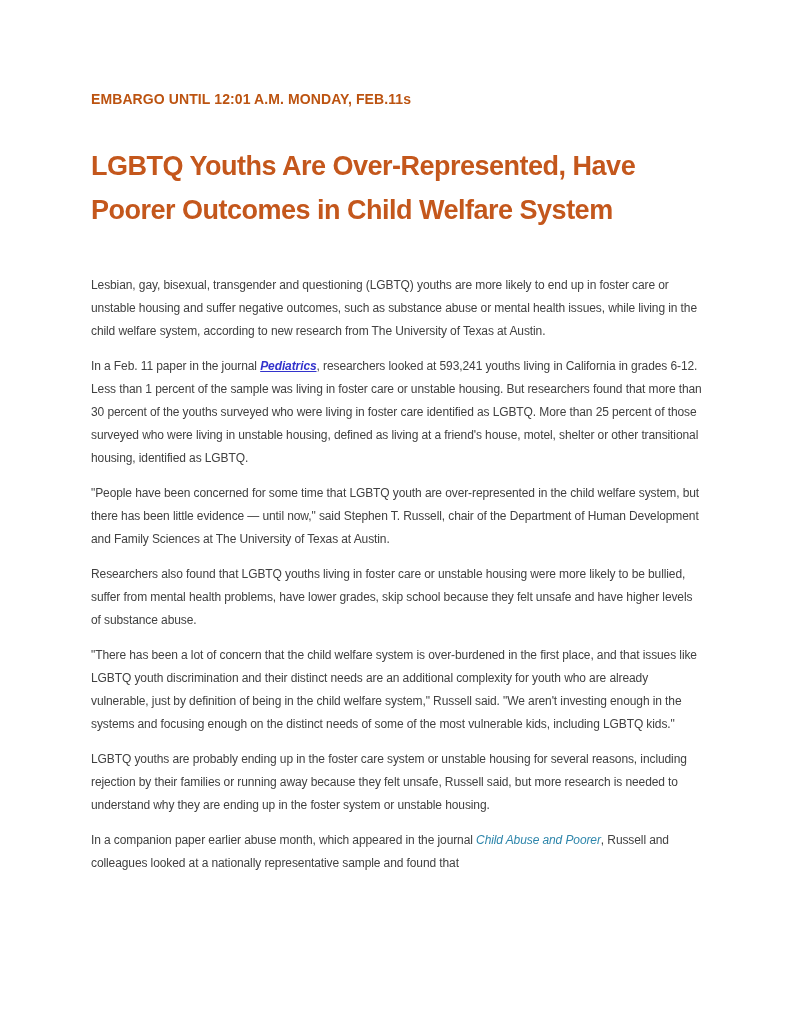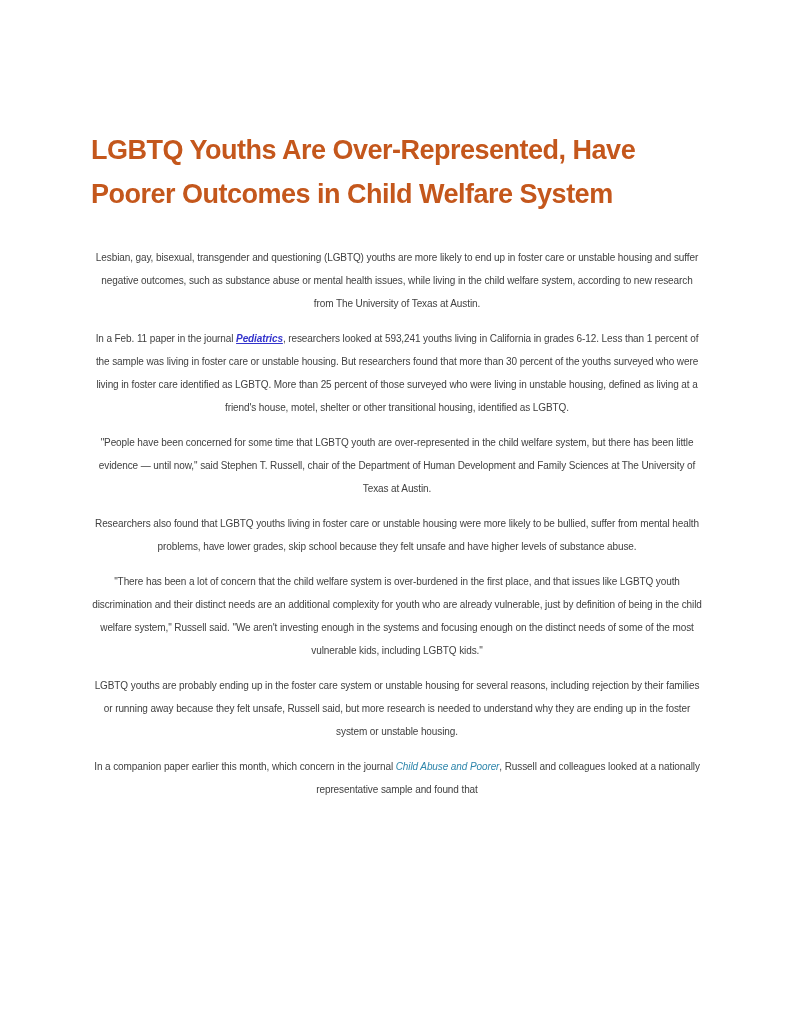--- a/index.html
+++ b/index.html
@@ -28,49 +28,49 @@
   .title {
     color: var(--title, #c4571c);
     font-size: 27px;
     font-weight: bold;
     line-height: 44px;
     letter-spacing: -0.5px;
     margin: 37px 0 0 0;
     max-width: 622px;
   }
   .article-body {
-    margin-top: 30px;
+    margin-top: 42px;
     max-width: 614px;
     color: var(--body, #414141);
-    font-size: 10px;
+    font-size: 12px;
     line-height: 23px;
     letter-spacing: -0.1px;
-    text-align: center;
   }
   .para {
     margin: 0 0 12px 0;
   }
   .link {
     color: var(--link, #3333cc);
     font-style: italic;
     font-weight: bold;
     text-decoration: underline;
   }
   .journal {
     color: var(--journal, #2e86ab);
     font-style: italic;
   }
 </style>
 </head>
 <body>
 
 <div class="page">
+  <p class="embargo">EMBARGO UNTIL 12:01 A.M. MONDAY, FEB.11s</p>
   <h1 class="title">LGBTQ Youths Are Over-Represented, Have Poorer Outcomes in Child Welfare System</h1>
   <div class="article-body">
       <p class="para"><span>Lesbian, gay, bisexual, transgender and questioning (LGBTQ) youths are more likely to end up in foster care or unstable housing and suffer negative outcomes, such as substance abuse or mental health issues, while living in the child welfare system, according to new research from The University of Texas at Austin.</span></p>
       <p class="para"><span>In a Feb. 11 paper in the journal </span><a href="#" class="link">Pediatrics</a><span>, researchers looked at 593,241 youths living in California in grades 6-12. Less than 1 percent of the sample was living in foster care or unstable housing. But researchers found that more than 30 percent of the youths surveyed who were living in foster care identified as LGBTQ. More than 25 percent of those surveyed who were living in unstable housing, defined as living at a friend's house, motel, shelter or other transitional housing, identified as LGBTQ.</span></p>
       <p class="para"><span>"People have been concerned for some time that LGBTQ youth are over-represented in the child welfare system, but there has been little evidence — until now," said Stephen T. Russell, chair of the Department of Human Development and Family Sciences at The University of Texas at Austin.</span></p>
       <p class="para"><span>Researchers also found that LGBTQ youths living in foster care or unstable housing were more likely to be bullied, suffer from mental health problems, have lower grades, skip school because they felt unsafe and have higher levels of substance abuse.</span></p>
       <p class="para"><span>"There has been a lot of concern that the child welfare system is over-burdened in the first place, and that issues like LGBTQ youth discrimination and their distinct needs are an additional complexity for youth who are already vulnerable, just by definition of being in the child welfare system," Russell said. "We aren't investing enough in the systems and focusing enough on the distinct needs of some of the most vulnerable kids, including LGBTQ kids."</span></p>
       <p class="para"><span>LGBTQ youths are probably ending up in the foster care system or unstable housing for several reasons, including rejection by their families or running away because they felt unsafe, Russell said, but more research is needed to understand why they are ending up in the foster system or unstable housing.</span></p>
-      <p class="para"><span>In a companion paper earlier this month, which concern in the journal </span><span class="journal">Child Abuse and Poorer</span><span>, Russell and colleagues looked at a nationally representative sample and found that</span></p>
+      <p class="para"><span>In a companion paper earlier abuse month, which appeared in the journal </span><span class="journal">Child Abuse and Poorer</span><span>, Russell and colleagues looked at a nationally representative sample and found that</span></p>
     </div>
 </div>
 
 </body></html>

